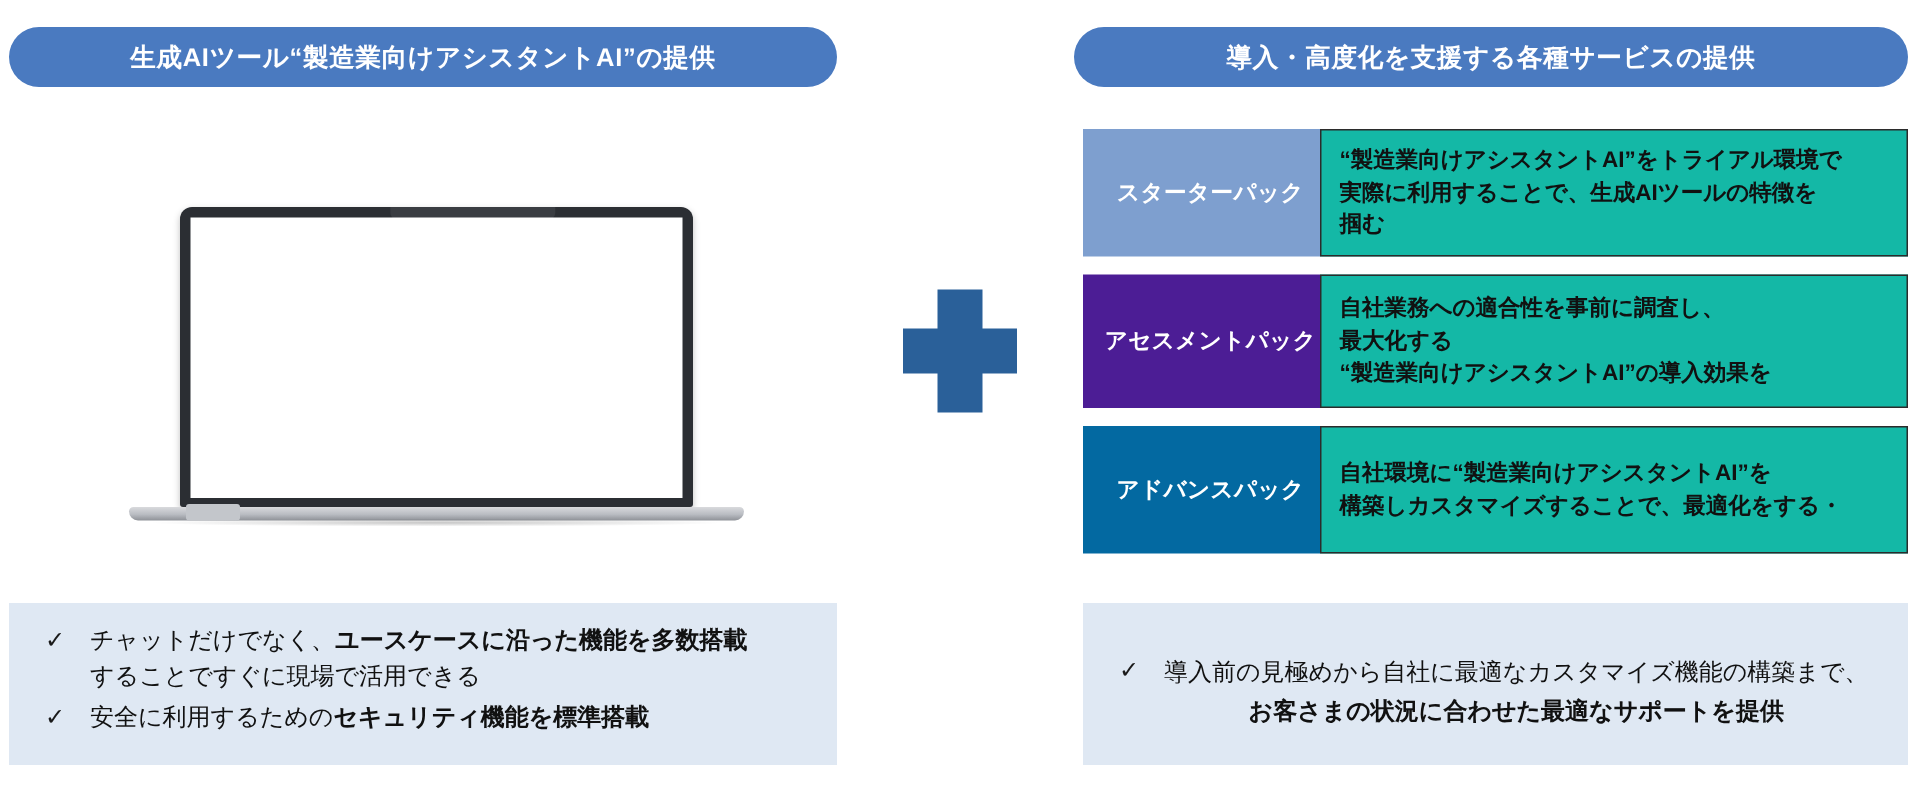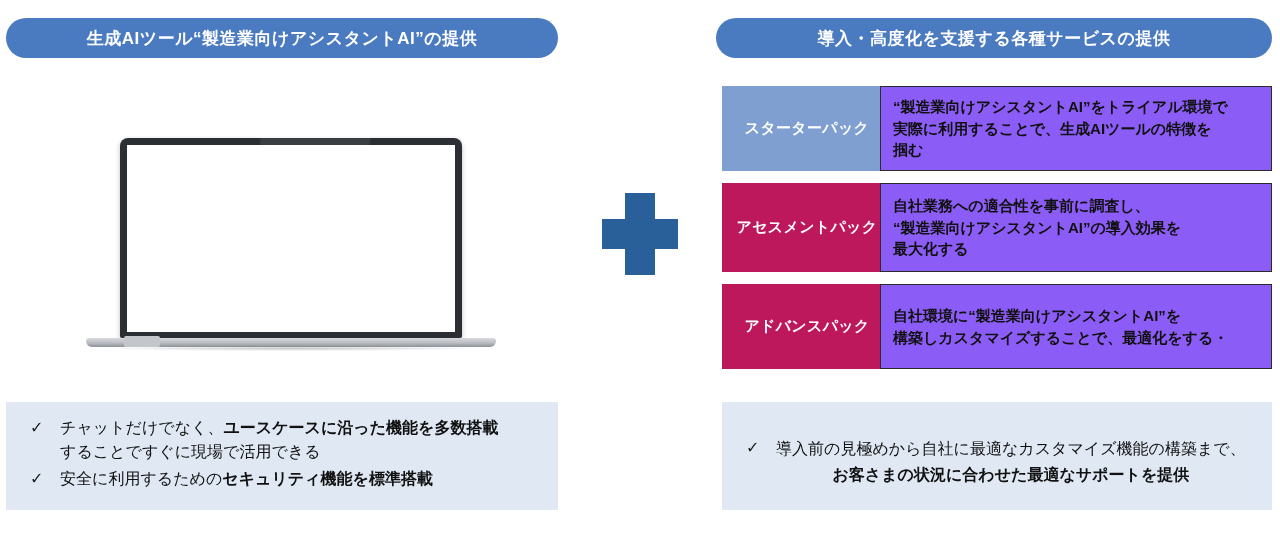--- a/index.html
+++ b/index.html
@@ -73,21 +73,21 @@
   .svc-label{
     width:158px;flex:0 0 158px;
     display:flex;align-items:center;justify-content:center;
     color:#ffffff;font-size:15px;font-weight:bold;
     letter-spacing:.3px;
     box-sizing:border-box;
     padding-left:12px;
   }
   .svc-desc{
     flex:1;
-    background:#8b5cf6;
+    background:#14b8a6;
     border:1px solid #2b2b2b;
     box-sizing:border-box;
     display:flex;align-items:center;
     padding:6px 10px 6px 12px;
     font-size:15px;line-height:1.45;color:#111111;
     font-weight:bold;
   }
   .svc-desc span{display:block;}
 
   
@@ -139,32 +139,32 @@
     <div class="svc-desc">
       <div>
         <span>“製造業向けアシスタントAI”をトライアル環境で</span>
         <span>実際に利用することで、生成AIツールの特徴を</span>
         <span>掴む</span>
       </div>
     </div>
   </div>
 
   <div class="svc" id="svc-1">
-    <div class="svc-label" style="background: #be185d;">アセスメントパック</div>
+    <div class="svc-label" style="background: #4c1d95;">アセスメントパック</div>
     <div class="svc-desc">
       <div>
         <span>自社業務への適合性を事前に調査し、</span>
+        <span>最大化する</span>
         <span>“製造業向けアシスタントAI”の導入効果を</span>
-        <span>最大化する</span>
       </div>
     </div>
   </div>
 
   <div class="svc" id="svc-2">
-    <div class="svc-label" style="background: #be185d;">アドバンスパック</div>
+    <div class="svc-label" style="background: #0369a1;">アドバンスパック</div>
     <div class="svc-desc">
       <div>
         <span>自社環境に“製造業向けアシスタントAI”を</span>
         <span>構築しカスタマイズすることで、最適化をする・</span>
       </div>
     </div>
   </div>
 
   <div class="note" id="note-left" style="background: rgb(223, 232, 243);">
     <div class="bullet">

